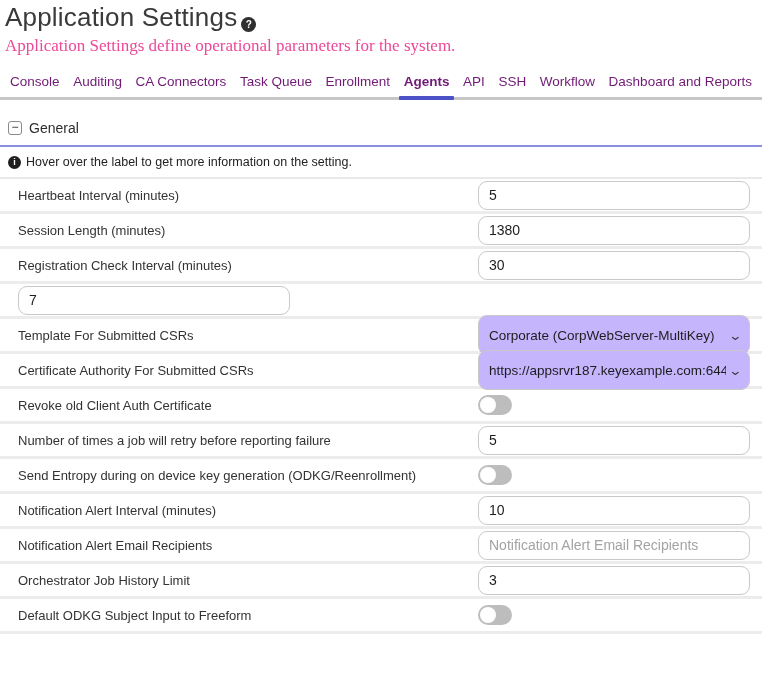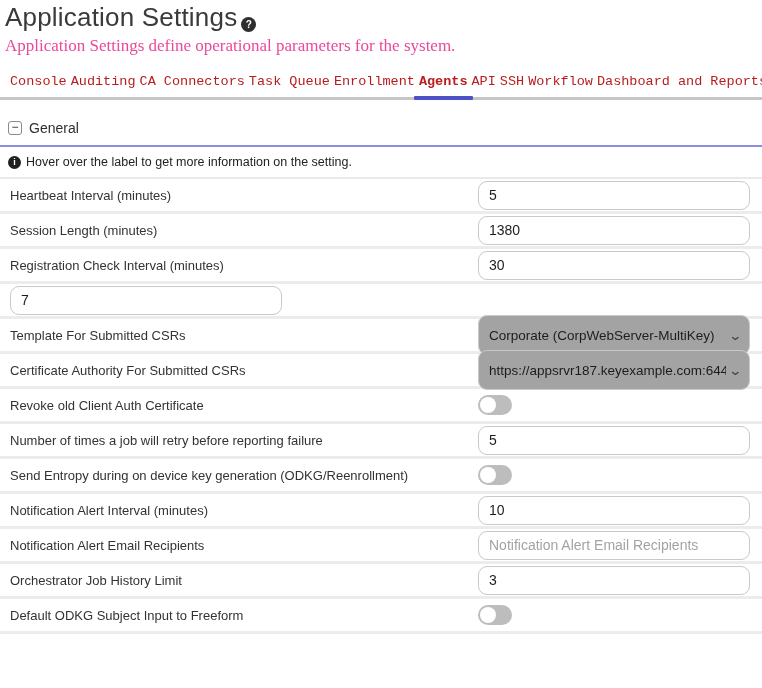--- a/index.html
+++ b/index.html
@@ -25,21 +25,21 @@
   .subtitle { margin: 4px 0 0 0; font-size: 17px; color: #ec4899; font-family: Liberation Serif, serif; }
 
   
   .tab-bar {
     display: flex; justify-content: space-between; align-items: flex-end;
     margin-top: 16px; padding: 0 8px 0 8px;
     border-bottom: 3px solid #c6c6c6;
   }
   .tab {
     position: relative; padding: 2px 2px 8px 2px;
-    font-size: 13.5px; color: #b91c1c; white-space: nowrap; cursor: pointer; font-family: Liberation Mono, monospace;
+    font-size: 13.5px; color: #701a75; white-space: nowrap; cursor: pointer;
   }
   .tab.active { font-weight: bold; }
   .tab.active::after {
     content: ""; position: absolute; left: -3px; right: -3px; bottom: -3px;
     height: 4px; background: #4d51c6; border-radius: 1px;
   }
 
   
   .section-header {
     display: flex; align-items: center; gap: 7px;
@@ -63,35 +63,35 @@
     flex: 0 0 auto; width: 13px; height: 13px; border-radius: 50%;
     background: #1f1f1f; color: #fff; font-size: 9px; font-weight: bold;
     line-height: 13px; text-align: center;
   }
 
   
   .settings-table { width: 100%; }
   .setting-row {
     display: flex; align-items: center; justify-content: space-between;
     height: 35px; border-bottom: 3px solid #ececec;
-    padding-left: 10px;
+    padding-left: 18px;
   }
   .setting-label { font-size: 13px; color: #333; }
   .control-cell { width: 272px; margin-right: 12px; flex: 0 0 auto; display: flex; align-items: center; }
 
   .text-input {
     width: 100%; height: 29px; border: 1px solid #c9c9c9; border-radius: 9px;
     padding: 0 10px; font-family: "Liberation Sans", sans-serif;
     font-size: 14px; color: #1d1d1d; background: #fff; outline: none;
   }
   .text-input::placeholder { color: #a3a3a3; }
 
   .select-box {
     width: 100%; height: 40px; border: 1px solid #c9c9c9; border-radius: 9px;
-    background: #a3a3a3; display: flex; align-items: center; cursor: pointer;
+    background: #c4b5fd; display: flex; align-items: center; cursor: pointer;
     padding: 0 8px 0 10px; font-size: 13.5px; color: #1d1d1d;
   }
   .select-value {
     flex: 1 1 auto; white-space: nowrap; overflow: hidden;
   }
   .chevron-down-icon {
     flex: 0 0 auto; margin-left: 4px; color: #3c3c3c;
     font-size: 13px; line-height: 13px; transform: scaleX(1.3);
   }
 

